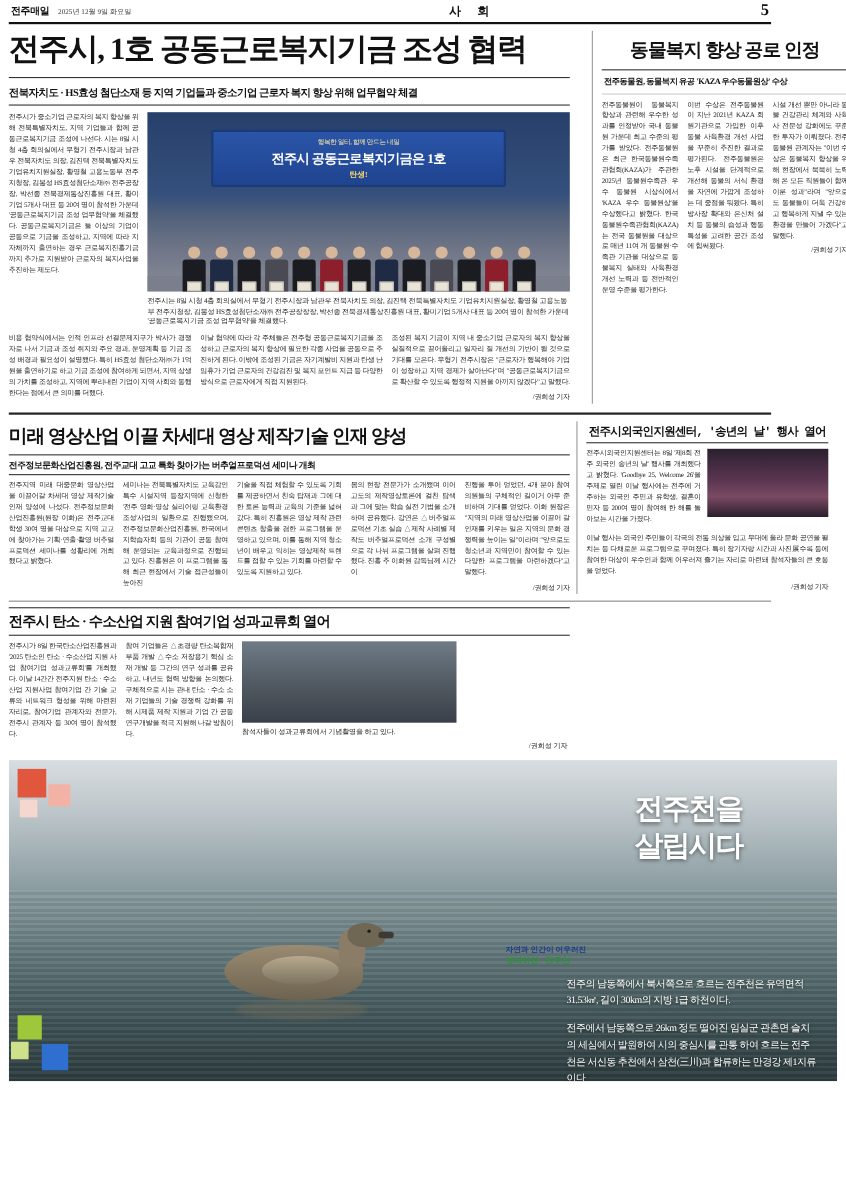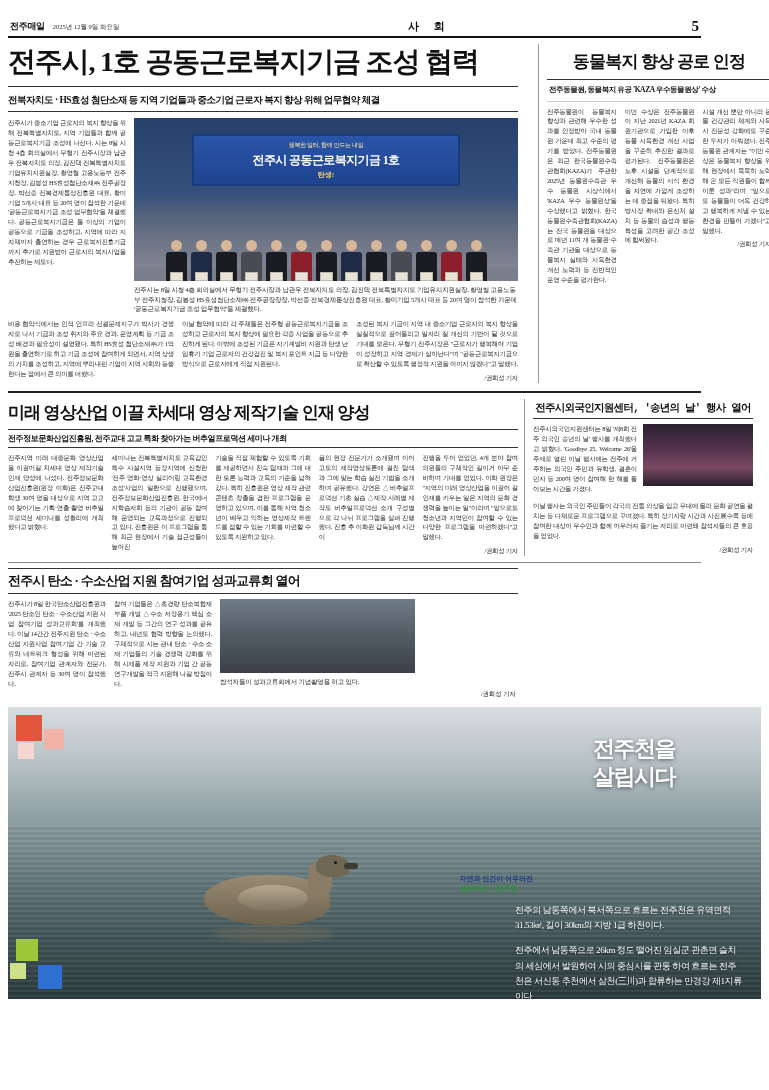--- a/index.html
+++ b/index.html
@@ -5,21 +5,21 @@
   * { box-sizing: border-box; }
   html, body { margin:0; padding:0; }
   body {
     width: 769px; height: 1090px;
     background: #ffffff;
     font-family: "Liberation Serif", serif;
     color: #111;
     position: relative;
     overflow: hidden;
   }
-  .page { width: 709px; height: 1090px; position: relative; padding: 16px 8px; }
+  .page { width: 709px; height: 1090px; position: relative; padding: 0 8px; }
 
   
   .masthead {
     display: flex; align-items: center; justify-content: space-between;
     border-bottom: 2px solid #111;
     padding: 4px 2px 3px 2px;
     height: 22px;
   }
   .mast-left { display:flex; align-items:baseline; gap:8px; }
   .mast-paper { font-size: 9px; font-weight: bold; letter-spacing: -0.3px; }
@@ -114,21 +114,21 @@
   .cb { position:absolute; }
   .cb1 { left:0; top:0; width:26px; height:26px; background:#e0573e; }
   .cb2 { left:28px; top:14px; width:20px; height:20px; background:#f2b3a6; }
   .cb3 { left:2px; top:28px; width:16px; height:16px; background:#f5d7cf; }
   .cb-b1 { position:absolute; left:8px; top:232px; width:22px; height:22px; background:#9ec83a; }
   .cb-b2 { position:absolute; left:2px; top:256px; width:16px; height:16px; background:#cfe08a; }
   .cb-b3 { position:absolute; left:30px; top:258px; width:24px; height:24px; background:#2f6fd0; }
 
   .feature-title {
     position:absolute; right:86px; top:28px; text-align:right; color:#ffffff;
-    font-size:22px; font-weight:bold; letter-spacing:-1.5px; line-height:1.28;
+    font-size:26px; font-weight:bold; letter-spacing:-1.5px; line-height:1.28;
     text-shadow:0 1px 4px rgba(0,0,0,0.55);
   }
   .feature-logo { position:absolute; right:228px; top:168px; text-align:left; line-height:1.3;}
   .fl1 { font-size:7px; color:#1e3a8a; font-weight:bold; }
   .fl2 { font-size:7.5px; color:#2f8f3e; font-weight:bold; }
   .feature-body {
     position:absolute; right:18px; top:196px; width:228px; color:#fff;
     font-size:9px; line-height:1.7; letter-spacing:-0.4px; text-shadow:0 1px 3px rgba(0,0,0,0.6);
   }
   .feature-body p { margin:0 0 10px 0; }
@@ -160,21 +160,21 @@
 
 시는 8일 시청 4층 회의실에서 무형기 전주시장과 남관우 전북자치도 의장, 김진택 전북특별자치도 기업유치지원실장, 황영철 고용노동부 전주지청장, 김봉성 HS효성첨단소재㈜ 전주공장장, 박선종 전북경제통상진흥원 대표, 황미기업 5개사 대표 등 20여 명이 참석한 가운데 '공동근로복지기금 조성 업무협약'을 체결했다.
 
 공동근로복지기금은 둘 이상의 기업이 공동으로 기금을 조성하고, 지역에 따라 지자체까지 출연하는 경우 근로복지진흥기금까지 추가로 지원받아 근로자의 복지사업을 추진하는 제도다.</p>
         </div>
 
         <div class="photo-box">
           <div class="photo">
             <div class="photo-banner">
               <div class="banner-sm">행복한 일터, 함께 만드는 내일</div>
-              <div class="banner-lg">전주시 공동근로복지기금 1호</div>
+              <div class="banner-lg">전주시 공동근로복지기금은 1호</div>
               <div class="banner-tag">탄생!</div>
             </div>
             <div class="photo-floor"></div>
             <div class="people">
               <div class="person">
                   <div class="p-head"></div>
                   <div class="p-body"></div>
                   <div class="p-hold"></div>
                 </div>
               <div class="person">

